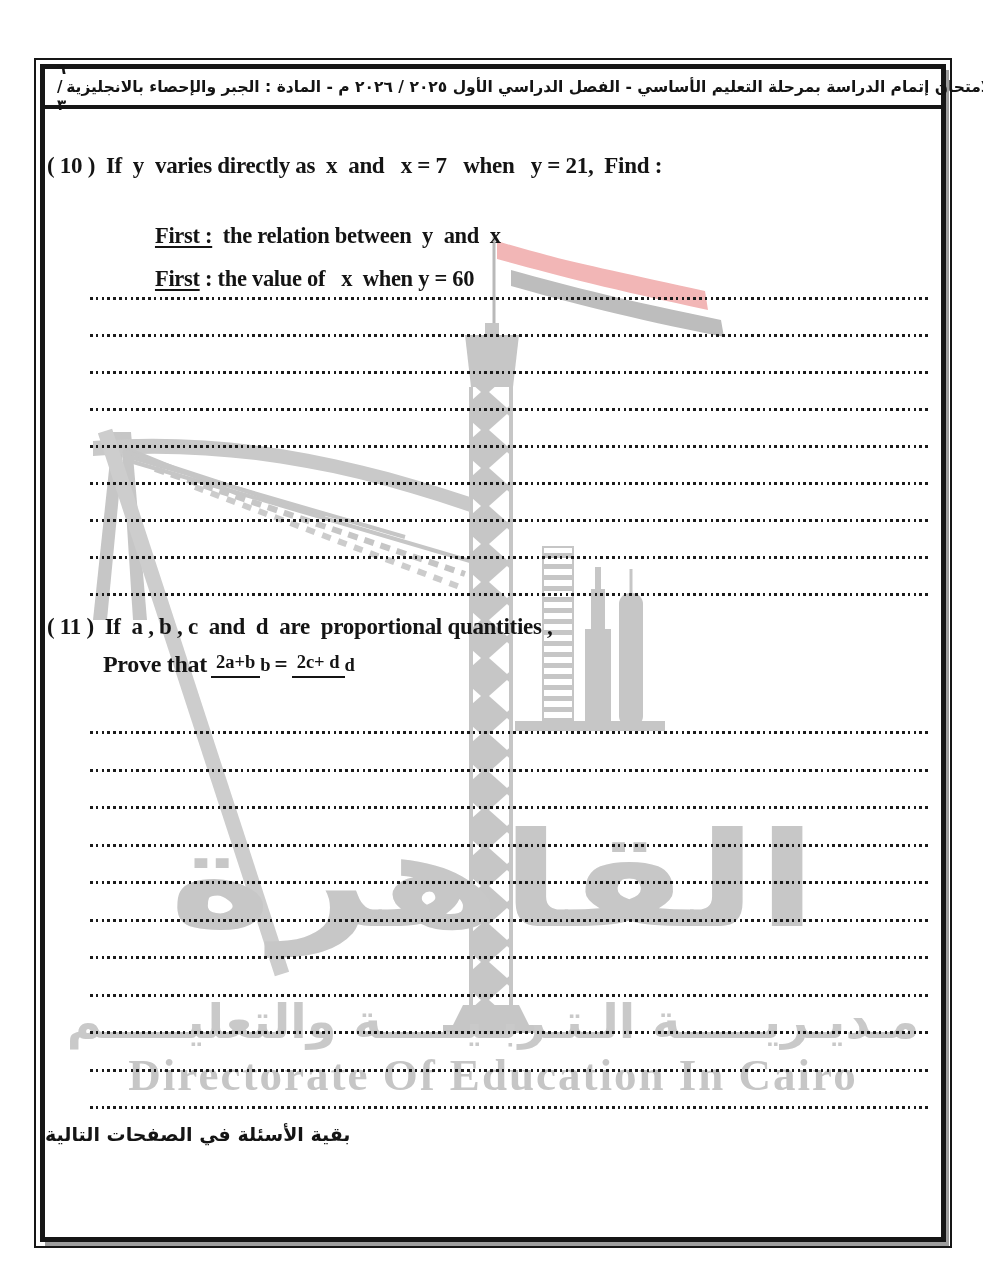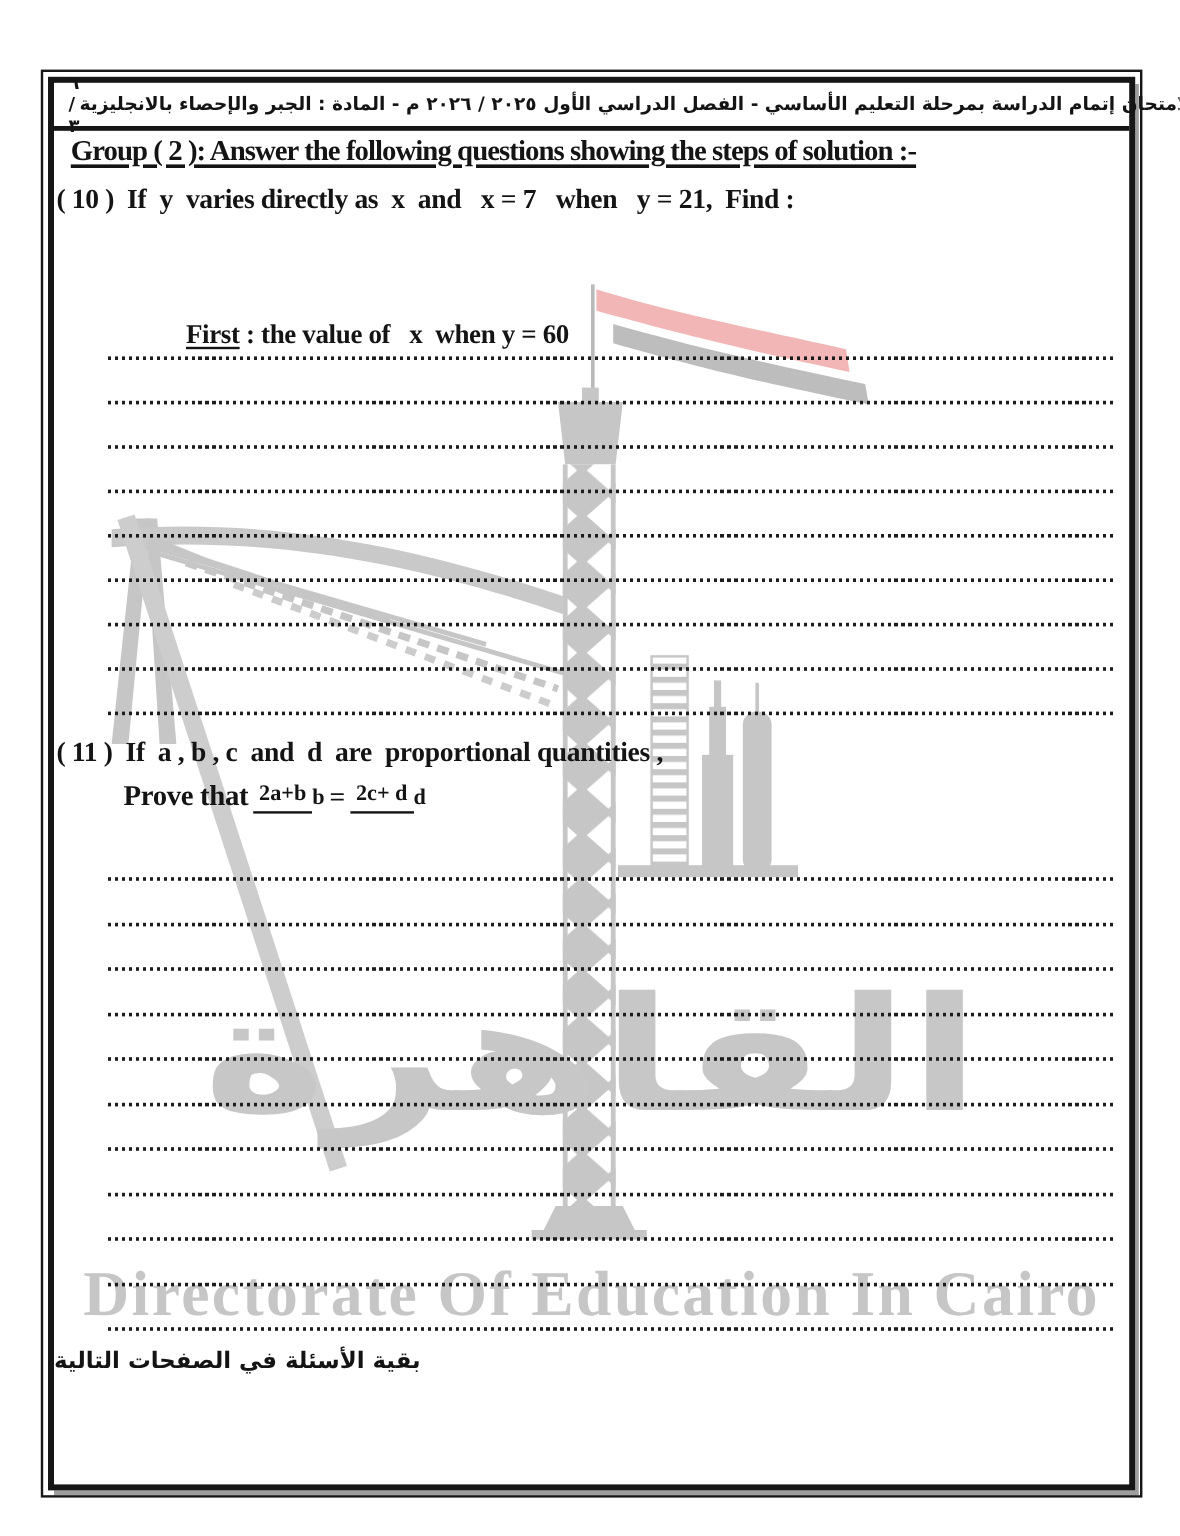--- a/index.html
+++ b/index.html
@@ -19,21 +19,21 @@
     font-family:"DejaVu Sans",sans-serif;font-weight:bold;font-size:132px;line-height:1.05;
     color:#c7c7c7;transform:scaleX(1.32);transform-origin:center;white-space:nowrap;
   }
   .wm-dir-ar{
     position:absolute;top:924px;left:6px;right:6px;text-align:center;direction:rtl;
     font-family:"DejaVu Sans",sans-serif;font-weight:bold;font-size:48px;line-height:1.2;
     color:#c9c9c9;white-space:nowrap;
   }
   .wm-dir-en{
     position:absolute;top:980px;left:0;right:0;text-align:center;
-    font-family:"Liberation Serif",serif;font-weight:bold;font-size:53px;letter-spacing:2px;
+    font-family:"Liberation Serif",serif;font-weight:bold;font-size:45px;letter-spacing:2px;
     color:#c6c6c6;white-space:nowrap;
   }
 
   
   .content{position:absolute;inset:0;z-index:1;}
 
   .header{
     position:absolute;top:1px;left:12px;right:8px;height:33px;
     display:flex;justify-content:space-between;align-items:center;
   }
@@ -134,35 +134,38 @@
         <rect x="540" y="560" width="26" height="98" fill="#c6c6c6"></rect>
         <rect x="546" y="520" width="14" height="42" fill="#c6c6c6"></rect>
         <rect x="550" y="498" width="6" height="24" fill="#c6c6c6"></rect>
         <rect x="574" y="524" width="24" height="134" rx="11" fill="#c6c6c6"></rect>
         <line x1="586" y1="500" x2="586" y2="526" stroke="#c6c6c6" stroke-width="3"></line>
         <rect x="470" y="652" width="150" height="10" fill="#c6c6c6"></rect>
       </g>
     </svg>
 
     <div class="wm-city">القاهرة</div>
+    <div class="wm-dir-ar">مـديـريـــــة الـتـربـيـــــة والتعليـــــم</div>
     <div class="wm-dir-en">Directorate Of Education In Cairo</div>
   </div>
 
   <div class="content">
 
     <div class="header">
       <span class="pagenum" dir="ltr">٦ / ٣</span>
       <span class="ar-title">نموذج استرشادي لامتحان إتمام الدراسة بمرحلة التعليم الأساسي - الفصل الدراسي الأول ٢٠٢٥ / ٢٠٢٦ م - المادة : الجبر والإحصاء بالانجليزية</span>
     </div>
     <div class="header-rule"></div>
 
-    <div class="group-heading">Group ( 2 ): Answer the following questions showing the steps of solution :-</div>
 
     <div class="qline q10-line">( 10 )  If  y  varies directly as  x  and   x = 7   when   y = 21,  Find :</div>
 
+    <div class="sub sub-first">
+      <span class="u">First :</span><span>  the relation between  y  and  x</span>
+    </div>
 
     <div class="sub sub-second">
       <span class="u">First</span><span> : the value of   x  when y = 60</span>
     </div>
 
     <div class="lines lines-q10">
         <div class="dotline"></div>
         <div class="dotline"></div>
         <div class="dotline"></div>
         <div class="dotline"></div>

